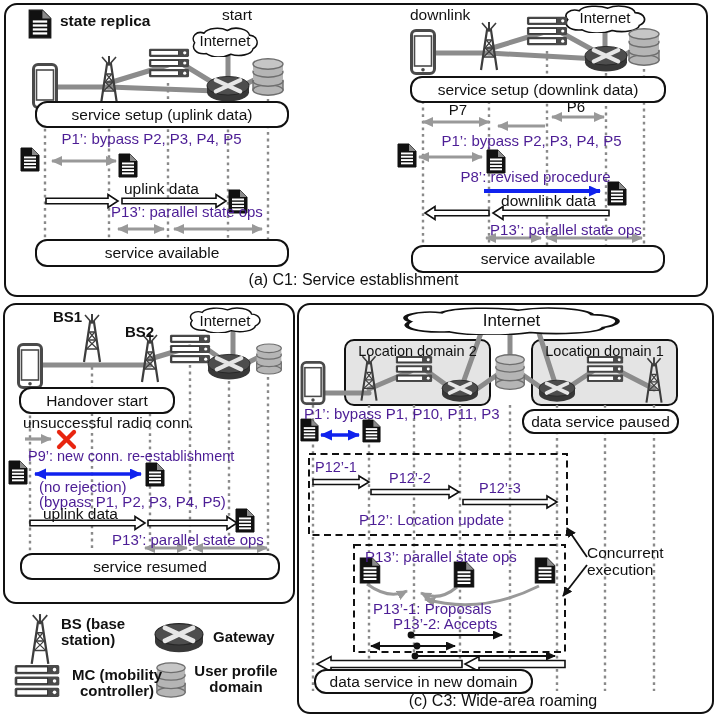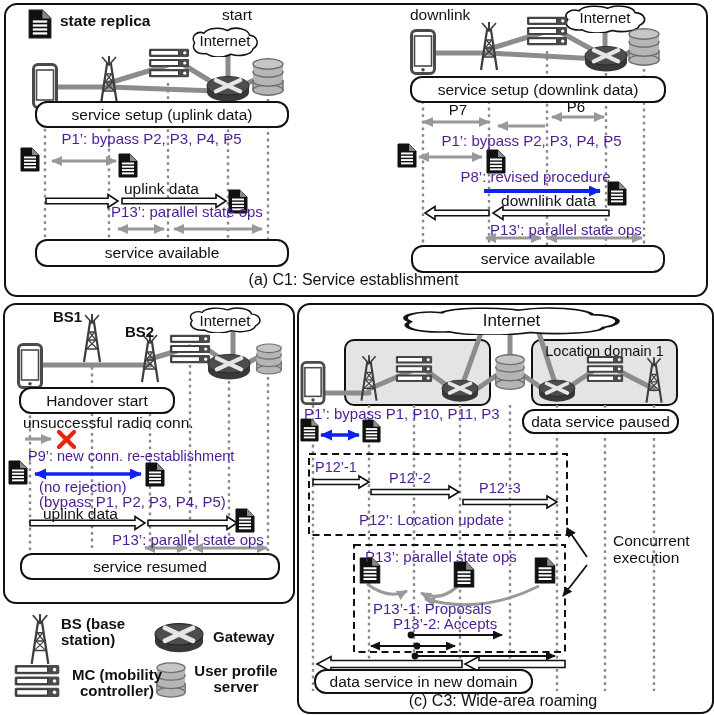--- a/index.html
+++ b/index.html
@@ -317,41 +317,42 @@
         <path d="M288,260 L264,291" stroke="#111" stroke-width="1.8" fill="none" marker-end="url(#mh-black)"></path>
       </g>
       <use href="#i-doc" x="1" y="113" width="19" height="24"></use>
       <use href="#i-doc" x="63" y="114" width="19" height="24"></use>
       <use href="#i-doc" x="60" y="252" width="22" height="27"></use>
       <use href="#i-doc" x="154" y="256" width="22" height="27"></use>
       <use href="#i-doc" x="235" y="252" width="22" height="27"></use>
     </svg>
 
     <div class="lbl ctr" style="left:150px;top:7px;width:125px;font-size:17px;">Internet</div>
+    <div class="lbl ctr" style="left:50px;top:39px;width:137px;font-size:14.5px;">Location domain 2</div>
     <div class="lbl ctr" style="left:237px;top:39px;width:137px;font-size:14.5px;">Location domain 1</div>
     <div class="lbl blue" style="left:5px;top:101px;">P1’: bypass P1, P10, P11, P3</div>
     <div class="obox" style="left:223px;top:104px;width:153px;height:21px;">data service paused</div>
     <div class="lbl blue" style="left:16px;top:155px;font-size:14.5px;">P12’-1</div>
     <div class="lbl blue" style="left:90px;top:166px;font-size:14.5px;">P12’-2</div>
     <div class="lbl blue" style="left:180px;top:176px;font-size:14.5px;">P12’-3</div>
     <div class="lbl blue" style="left:60px;top:207px;">P12’: Location update</div>
     <div class="lbl blue" style="left:66px;top:244px;">P13’: parallel state ops</div>
     <div class="lbl blue" style="left:74px;top:296px;">P13’-1: Proposals</div>
     <div class="lbl blue" style="left:94px;top:311px;">P13’-2: Accepts</div>
-    <div class="lbl wrap" style="left:288px;top:228px;width:94px;font-size:15.5px;margin-left:26px;">Concurrent execution</div>
+    <div class="lbl wrap" style="left:288px;top:240px;width:94px;font-size:15.5px;">Concurrent execution</div>
     <div class="obox" style="left:15px;top:364px;width:215px;height:21px;">data service in new domain</div>
     <div class="cap" style="left:0;top:387px;width:408px;">(c) C3: Wide-area roaming</div>
   </div>
 
   <div id="legend" style="position:absolute;left:3px;top:610px;width:290px;height:102px;">
     <svg class="gfx" width="290" height="102" viewBox="0 0 290 102">
       <use href="#i-tower" x="18" y="2" width="38" height="54"></use>
       <use href="#i-gw" x="150" y="12" width="52" height="32"></use>
       <use href="#i-mc" x="10" y="54" width="48" height="34"></use>
       <use href="#i-db" x="152" y="50" width="32" height="40"></use>
     </svg>
     <div class="lbl b wrap" style="left:58px;top:6px;width:78px;">BS (base station)</div>
     <div class="lbl b" style="left:210px;top:19px;">Gateway</div>
     <div class="lbl b wrap ctr" style="left:62px;top:57px;width:104px;">MC (mobility controller)</div>
-    <div class="lbl b wrap ctr" style="left:186px;top:53px;width:94px;">User profile server</div>
+    <div class="lbl b wrap ctr" style="left:186px;top:53px;width:94px;">User profile domain</div>
   </div>
 
 </div>
 
 </body></html>

